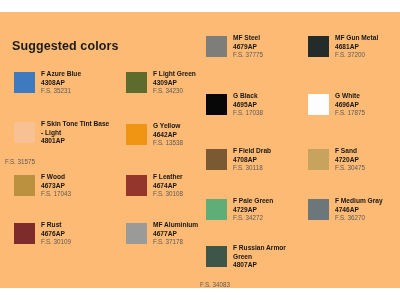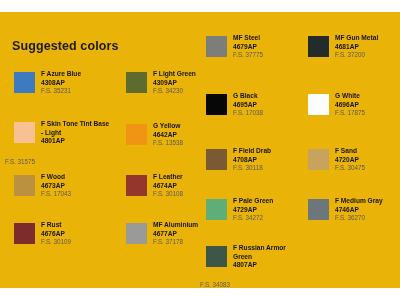--- a/index.html
+++ b/index.html
@@ -6,21 +6,21 @@
   body{
     width:400px;height:300px;
     background:#ffffff;
     font-family:"Liberation Sans","DejaVu Sans",sans-serif;
     overflow:hidden;
   }
   #panel{
     position:absolute;
     left:0;top:12px;
     width:400px;height:276px;
-    background:#eab308;
+    background:#fdba74;
     box-sizing:border-box;
   }
   #title{
     position:absolute;
     left:12px;top:27px;
     font-size:12.5px;
     font-weight:bold;
     color:#1b1b1b;
     letter-spacing:0.1px;
     white-space:nowrap;

